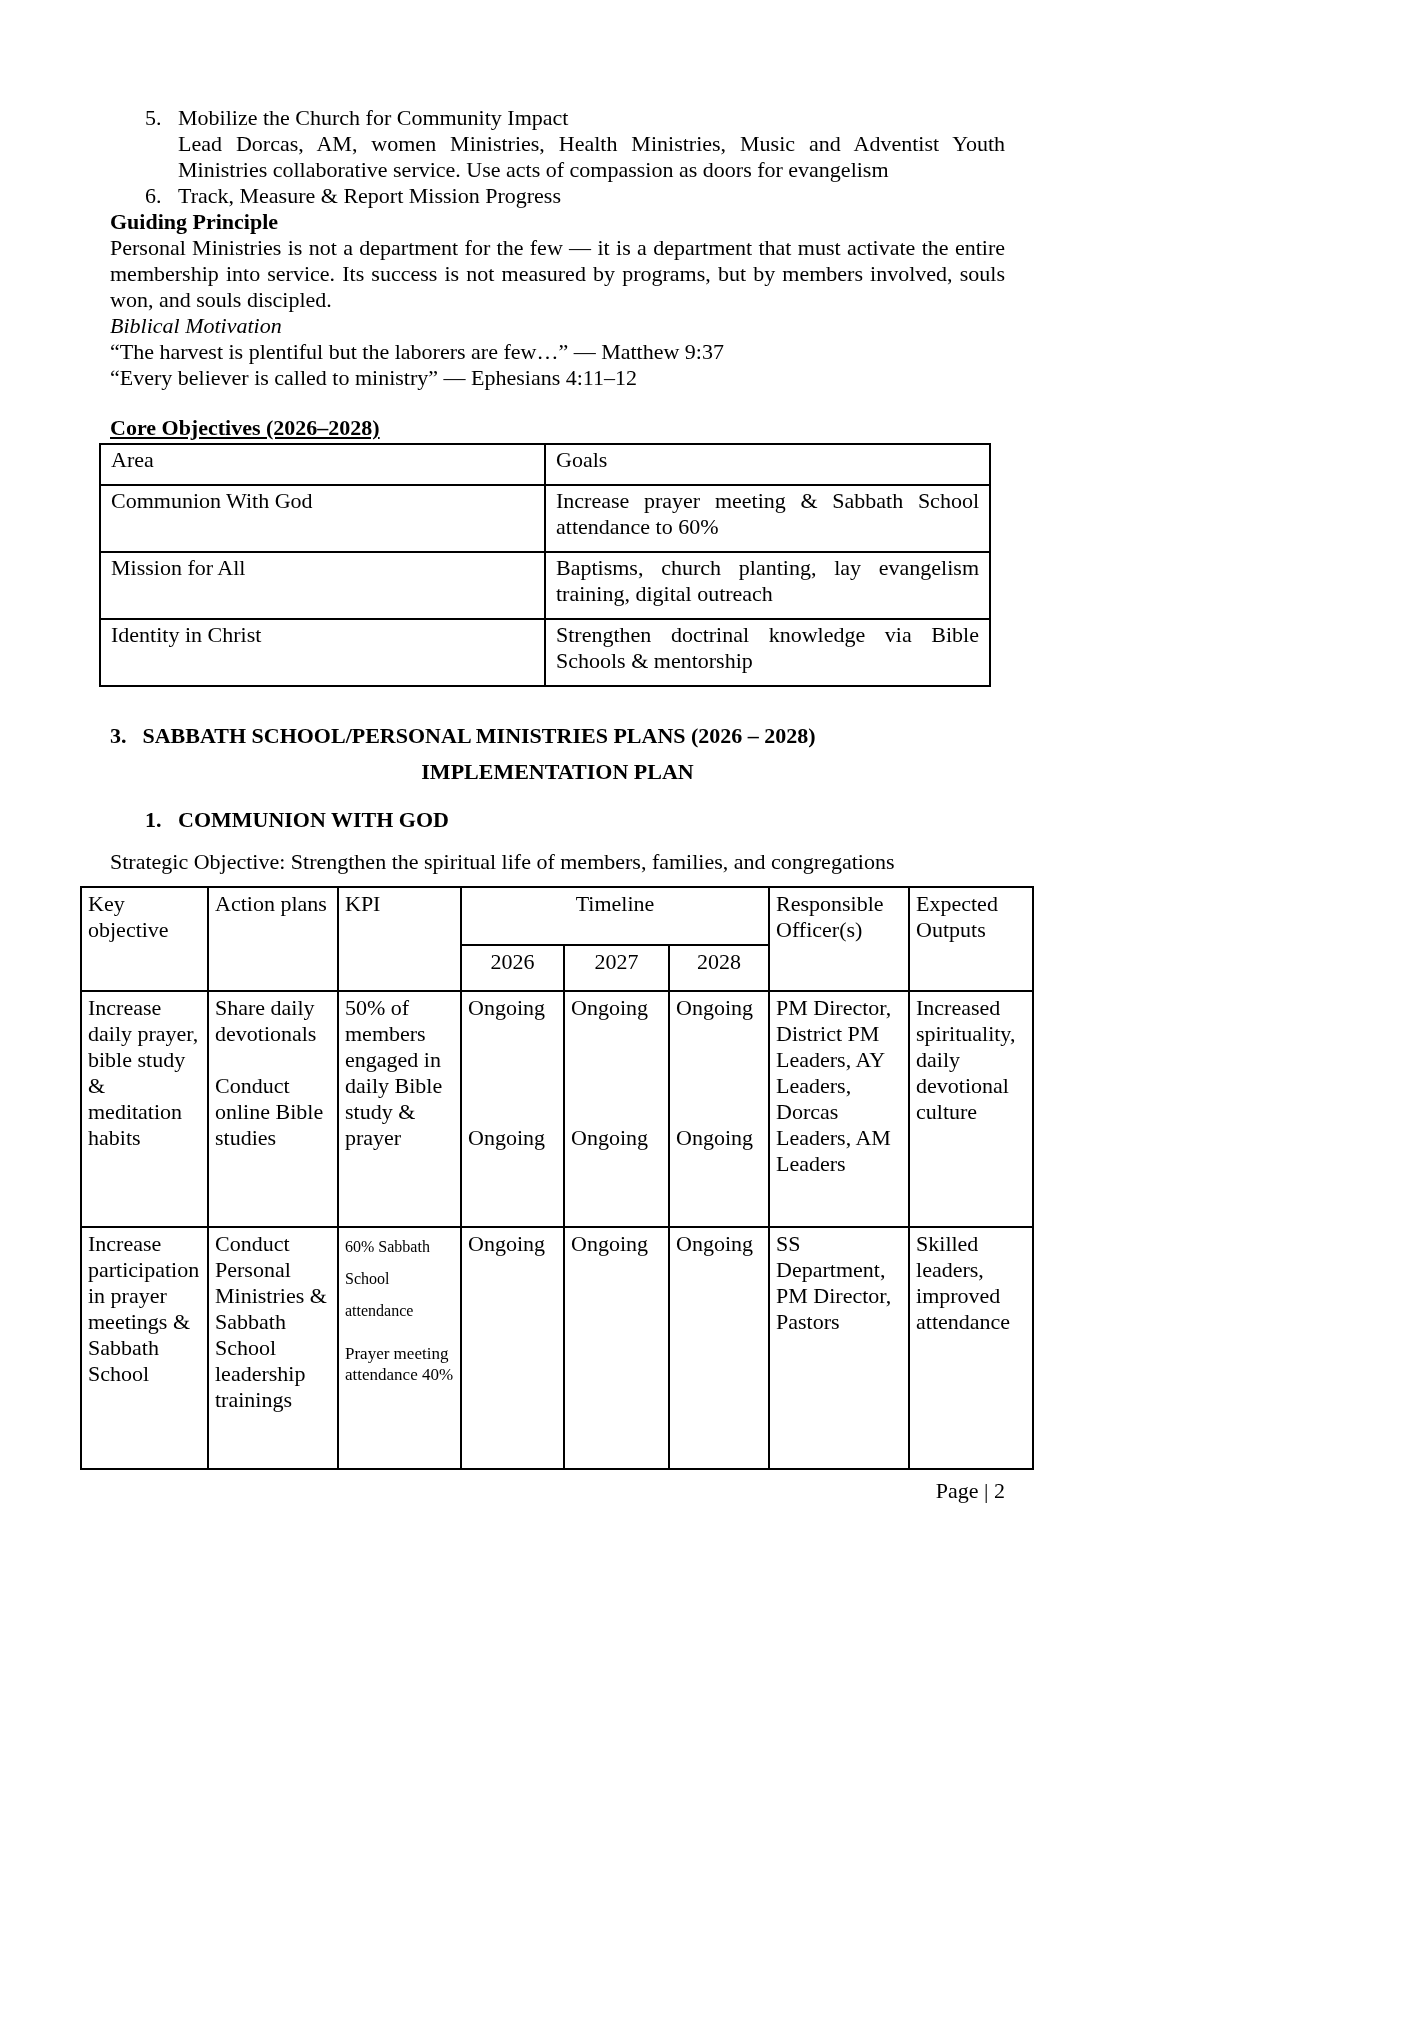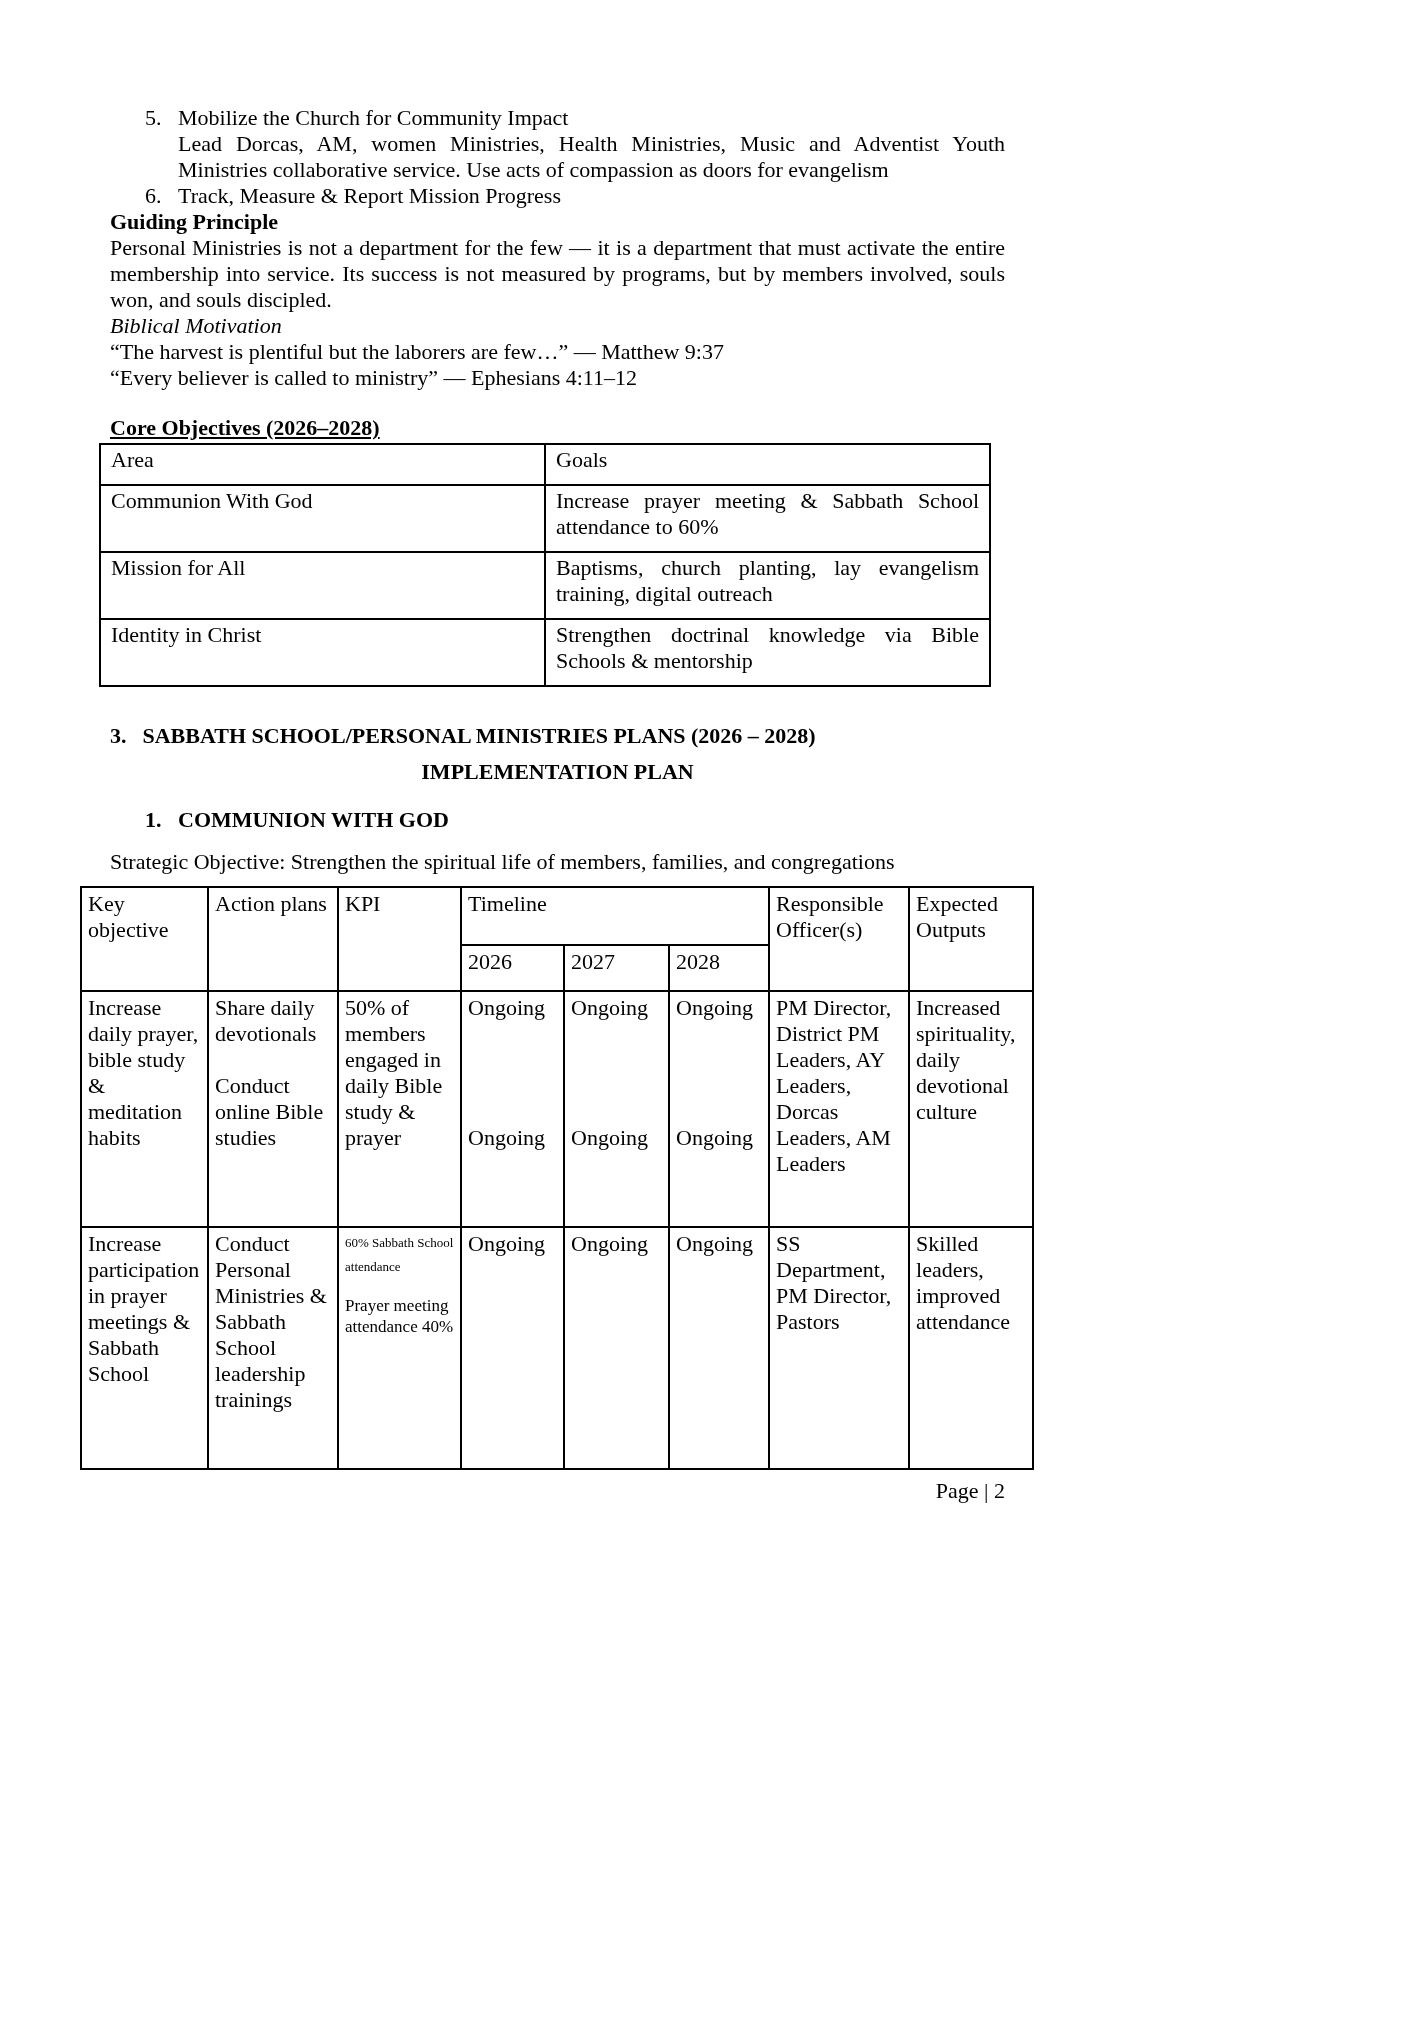--- a/index.html
+++ b/index.html
@@ -42,28 +42,28 @@
 
   .center-heading { margin-top: 36px; text-align: left; font-weight: bold; }
   .center-heading .hsp { margin-left: 16px; }
   .center-sub { margin-top: 10px; text-align: center; font-weight: bold; }
   .sub-heading { display: flex; margin-top: 22px; font-weight: bold; }
   .strategic { margin-top: 16px; }
 
   .plan-wrap { margin-left: -30px; margin-top: 11px; }
   .plan-table { width: 952px; }
   .plan-table td { padding: 3px 6px; }
-  .plan-table .c { text-align: left; margin-top: 44px; }
+  .plan-table .c { text-align: center; margin-top: 44px; }
   tr.hdr-a { height: 58px; }
   tr.hdr-b { height: 46px; }
   tr.row1 { height: 236px; }
   tr.row2 { height: 242px; }
   .gap-action { margin-top: 26px; }
   .gap-ongoing { margin-top: 104px; }
-  .kpi-a { font-size: 13px; line-height: 24px; }
+  .kpi-a { font-size: 16px; line-height: 32px; }
   .kpi-b { font-size: 17px; line-height: 21px; margin-top: 16px; }
 
   .page-number { margin-top: 8px; text-align: right; }
 </style>
 </head>
 <body>
 
 <div class="page">
   <div class="content">
 

